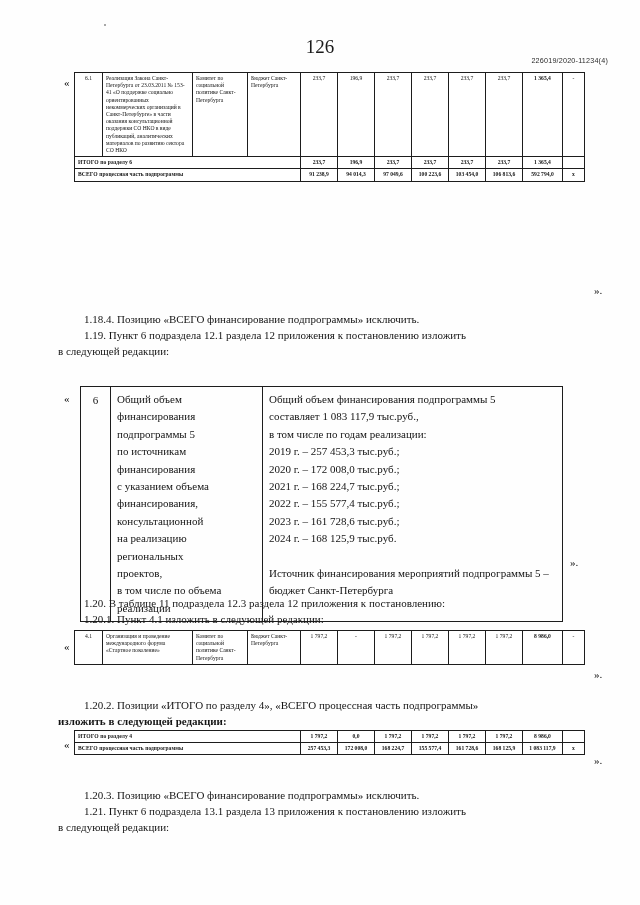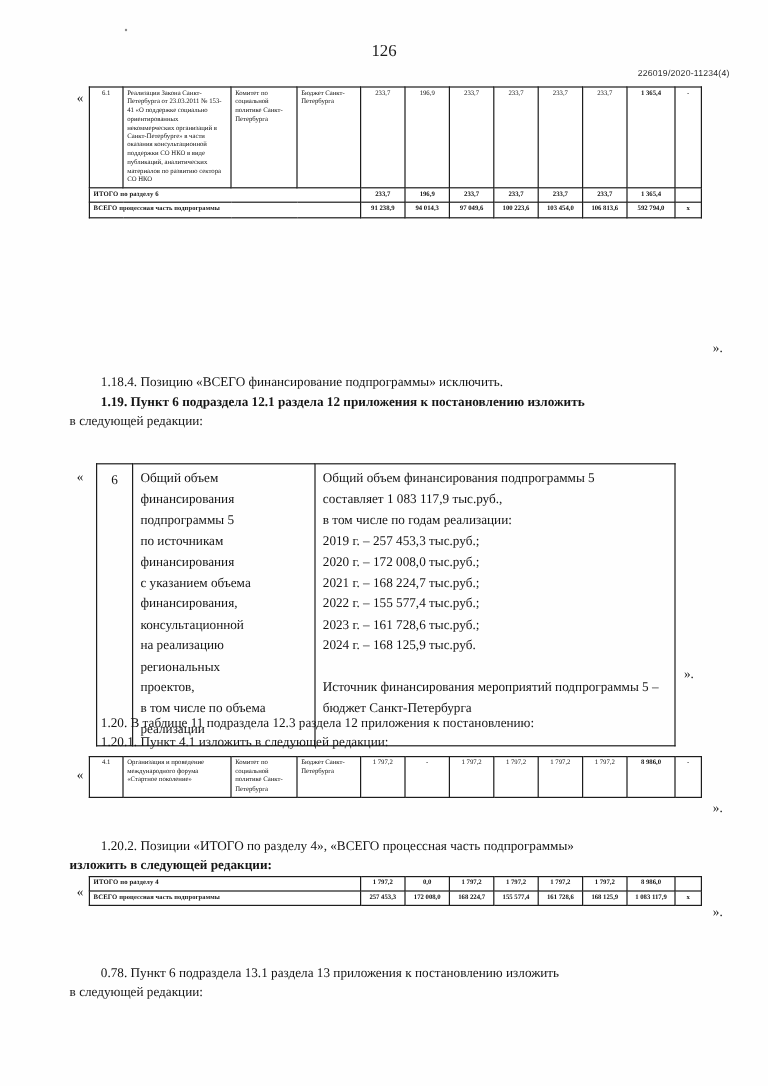--- a/index.html
+++ b/index.html
@@ -34,21 +34,21 @@
     color: #2b2b2b;
     font-family: "Liberation Sans", sans-serif;
     margin-top: 36px;
   }
   .page-number {
     position: absolute;
     top: 36px;
     left: 0;
     width: 640px;
     text-align: center;
-    font-size: 14px;
+    font-size: 19px;
     color: #1a1a1a;
   }
   .stray-dot {
     position: absolute;
     top: 24px;
     left: 104px;
     width: 2px;
     height: 2px;
     background: #8a8a8a;
     border-radius: 50%;
@@ -187,21 +187,21 @@
       </tr>
     </tbody>
       </table>
   </div>
 
   <div class="q-close" style="left:594px; top:284px;">».</div>
 
   <div class="para" style="left:58px; top:312px; width:524px;">
     <span class="indent"></span><span>1.18.4. Позицию «ВСЕГО финансирование подпрограммы» исключить.</span>
   </div>
-  <div class="para" style="left:58px; top:328px; width:524px;font-weight:bold;">
+  <div class="para" style="left:58px; top:328px; width:524px;">
     <span class="indent"></span><span>1.19. Пункт 6 подраздела 12.1 раздела 12 приложения к постановлению изложить</span>
   </div>
   <div class="para" style="left:58px; top:344px; width:524px;">
     <span>в следующей редакции:</span>
   </div>
 
   <div class="q-open" style="left:64px; top:392px;">«</div>
 
   <div class="tbl-wrap" style="left:80px; top:386px;">
     <table class="edition">
@@ -339,20 +339,23 @@
         <td class="num bold">168 125,9</td>
         <td class="num bold">1 083 117,9</td>
         <td class="num bold">х</td>
       </tr>
     </tbody>
       </table>
   </div>
 
   <div class="q-close" style="left:594px; top:754px;">».</div>
 
+  <div class="para" style="left:58px; top:788px; width:524px;">
+    <span class="indent"></span><span>1.20.3. Позицию «ВСЕГО финансирование подпрограммы» исключить.</span>
+  </div>
   <div class="para" style="left:58px; top:804px; width:524px; text-align:justify;">
-    <span class="indent"></span><span>0.78. Пункт 6 подраздела 13.1 раздела 13 приложения к постановлению изложить</span>
+    <span class="indent"></span><span>1.21. Пункт 6 подраздела 13.1 раздела 13 приложения к постановлению изложить</span>
   </div>
   <div class="para" style="left:58px; top:820px; width:524px;">
     <span>в следующей редакции:</span>
   </div>
 
 </div>
 
 </body></html>

